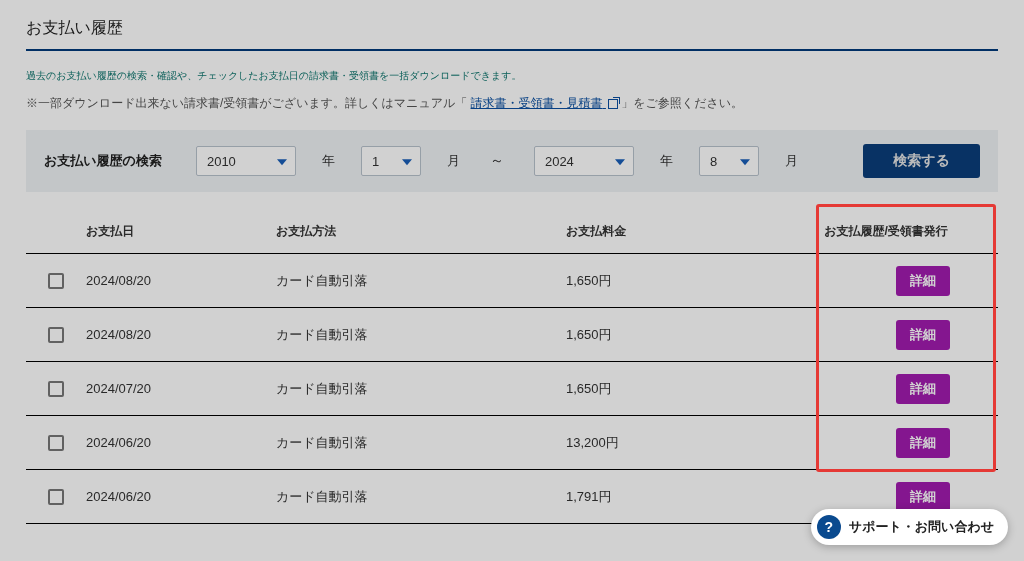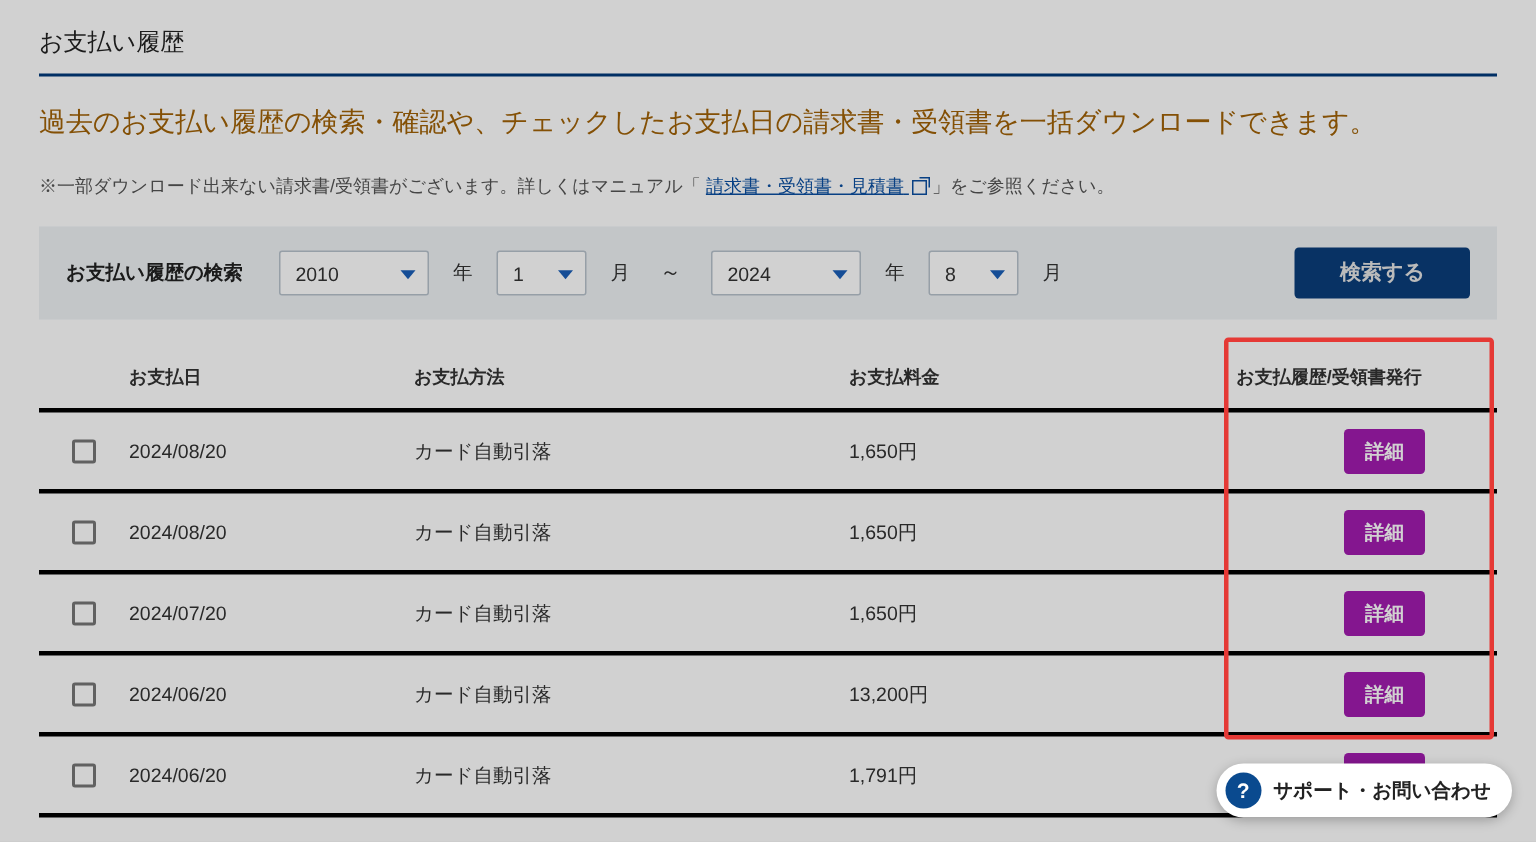--- a/index.html
+++ b/index.html
@@ -26,23 +26,23 @@
     }
     .page-title {
       font-size: 16px;
       font-weight: 400;
       color: #222;
       padding-bottom: 10px;
       border-bottom: 2px solid #003a7b;
       margin-bottom: 18px;
     }
     .description {
-      font-size: 18px;
-      color: #a16207;
-      margin-bottom: 23px;
+      font-size: 10px;
+      color: #0f766e;
+      margin-bottom: 12px;
     }
     .note {
       font-size: 12px;
       color: #555;
       margin-bottom: 18px;
     }
     .note a {
       color: #0a4fa1;
       text-decoration: underline;
     }
@@ -60,21 +60,21 @@
       top: -3px; right: -3px;
       width: 6px; height: 6px;
       border-top: 1px solid #0a4fa1;
       border-right: 1px solid #0a4fa1;
     }
     .search-panel {
       background: #eef2f5;
       padding: 14px 18px;
       display: flex;
       align-items: center;
-      gap: 16px;
+      gap: 26px;
       margin-bottom: 18px;
     }
     .search-label {
       font-size: 13px;
       font-weight: bold;
       color: #222;
       margin-right: 8px;
     }
     .select {
       background: #fff;
@@ -122,21 +122,21 @@
       border-radius: 3px;
       cursor: pointer;
     }
     .table-container {
       position: relative;
     }
     .table-header, .table-row {
       display: grid;
       grid-template-columns: 60px 190px 290px 230px 180px;
       align-items: center;
-      border-bottom: 3px solid #000000;
+      border-bottom: 1px solid #000000;
     }
     .table-header {
       height: 44px;
       font-size: 12px;
       font-weight: bold;
       color: #333;
     }
     .table-row {
       height: 54px;
       font-size: 13px;

